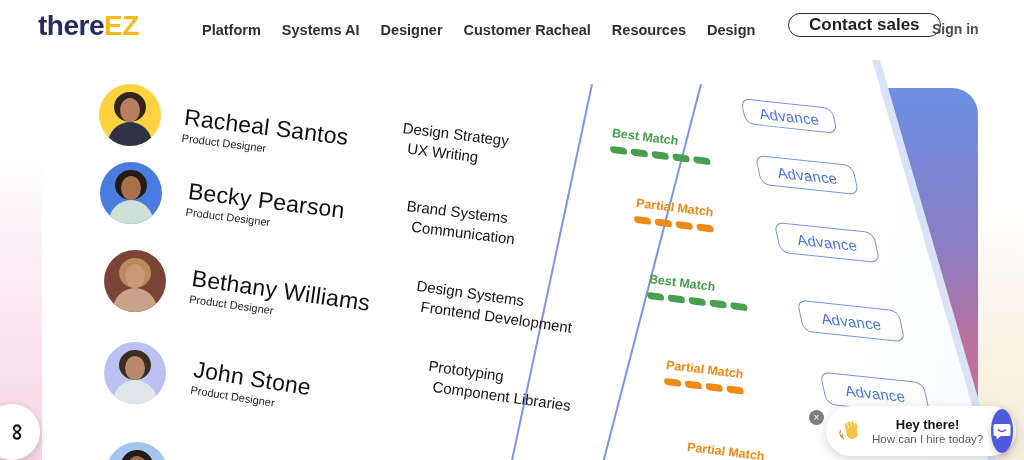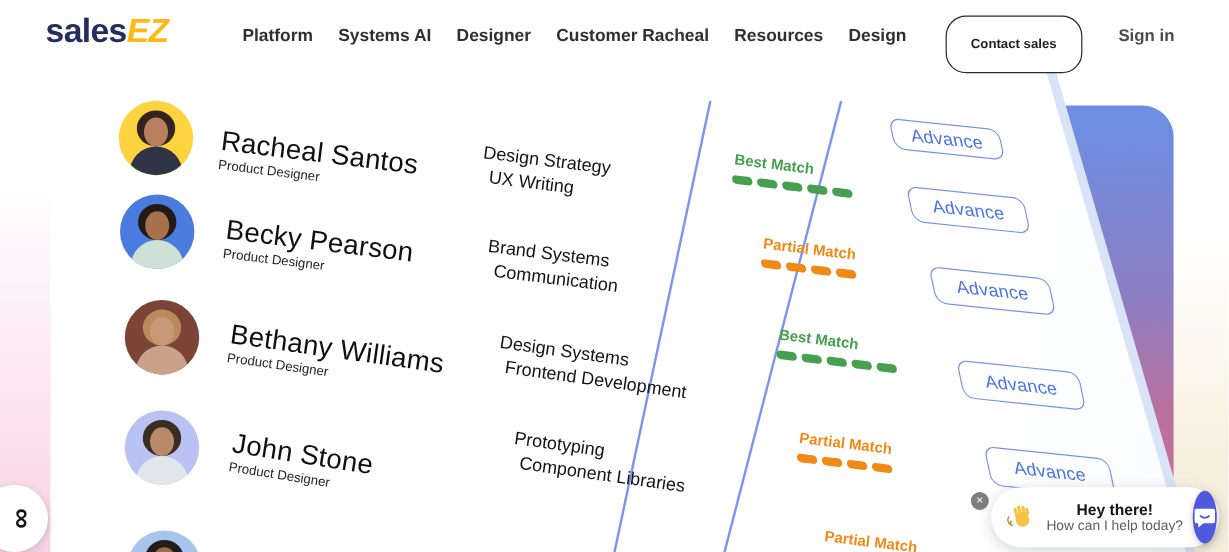--- a/index.html
+++ b/index.html
@@ -5,26 +5,26 @@
   * { margin:0; padding:0; box-sizing:border-box; }
   html,body { width:1024px; height:460px; overflow:hidden; background:#fff;
     font-family:"Liberation Sans", sans-serif; }
   #stage { position:relative; width:1024px; height:460px; background:#fff; overflow:hidden; }
 
   
   .nav { position:absolute; top:0; left:0; width:1024px; height:60px; background:#fff; z-index:20;
          display:flex; align-items:center; }
   .logo { position:absolute; left:38px; top:10px; font-size:28px; letter-spacing:-0.5px; cursor:pointer; }
   .logo .p1 { color:#232e5f; font-weight:600; }
-  .logo .p2 { color:#ffb913; font-weight:800; font-style:italic; }
+  .logo .p2 { color:#ffb913; font-weight:800; }
   .navlinks { position:absolute; left:202px; top:0; height:60px; display:flex; align-items:center; gap:21px; }
   .navlink { font-size:14.5px; font-weight:600; color:#2f2f2f; white-space:nowrap; cursor:pointer; }
-  .contact-btn { position:absolute; left:788px; top:13px; height:48px; padding:4px 20px;
+  .contact-btn { position:absolute; left:788px; top:13px; height:24px; padding:4px 20px;
     border:1.3px solid #2b2b2b; border-radius:17px; background:#fff; display:flex; align-items:center;
-    font-size:11px; font-weight:700; color:#1f1f1f; cursor:pointer; }
+    font-size:17px; font-weight:700; color:#1f1f1f; cursor:pointer; }
   .signin { position:absolute; left:932px; top:21px; font-size:14px; font-weight:600; color:#4b4b4b; cursor:pointer; }
 
   
   .hero { position:absolute; left:0; top:60px; width:1024px; height:400px; overflow:hidden; background:#fff; }
 
   .grad-card { position:absolute; left:872px; top:28px; width:106px; height:372px; z-index:1;
     border-top-right-radius:26px; border-top-left-radius:6px;
     background:linear-gradient(178deg,#6d8ee2 4%,#8a7ec4 42%,#b8719f 68%,#d06b8e 92%); }
   .right-strip { position:absolute; left:978px; top:0; width:46px; height:400px; z-index:0;
     background:linear-gradient(180deg,#ffffff 35%,#f8f0df 80%,#f5edda 100%); }
@@ -92,21 +92,21 @@
 
   .hand { width:26px; height:26px; flex:0 0 auto; }
 </style>
 </head>
 <body>
 
 <div id="stage">
 
   <nav class="nav">
     <div class="logo">
-      <span class="p1">sales</span><span class="p2">EZ</span>
+      <span class="p1">there</span><span class="p2">EZ</span>
     </div>
     <div class="navlinks" id="navlinks">
         <div class="navlink">Platform</div>
         <div class="navlink">Systems AI</div>
         <div class="navlink">Designer</div>
         <div class="navlink">Customer Racheal</div>
         <div class="navlink">Resources</div>
         <div class="navlink">Design</div>
       </div>
     <button class="contact-btn">Contact sales</button>
@@ -251,21 +251,21 @@
         <rect x="8" y="9" width="11" height="12" rx="5" fill="#f6c344"></rect>
         <rect x="8.5" y="4" width="2.6" height="8" rx="1.3" fill="#f6c344"></rect>
         <rect x="11.8" y="3" width="2.6" height="8" rx="1.3" fill="#f6c344"></rect>
         <rect x="15.1" y="4" width="2.6" height="8" rx="1.3" fill="#f6c344"></rect>
         <rect x="18" y="6.5" width="2.4" height="6" rx="1.2" fill="#f6c344"></rect>
         <path d="M4 14 q-2 2 0 4 M3 10 q-3 3 0 7" stroke="#b58a2a" stroke-width="1.1" fill="none" stroke-linecap="round"></path>
       </g>
     </svg>
     <div class="chat-text">
       <div class="t1">Hey there!</div>
-      <div class="t2">How can I help today?</div>
+      <div class="t2">How can I hire today?</div>
     </div>
     <div class="chat-fab">
       <svg width="20" height="20" viewBox="0 0 20 20">
         <path d="M3 3 h14 a1.5 1.5 0 0 1 1.5 1.5 v9 a1.5 1.5 0 0 1 -1.5 1.5 h-8 l-4.5 3.5 v-3.5 h-1.5 a1.5 1.5 0 0 1 -1.5 -1.5 v-9 A1.5 1.5 0 0 1 3 3z" fill="#fff"></path>
         <path d="M6.5 9 q3.5 3 7 0" stroke="#5059de" stroke-width="1.6" fill="none" stroke-linecap="round"></path>
       </svg>
     </div>
   </div>
 
 </div>

